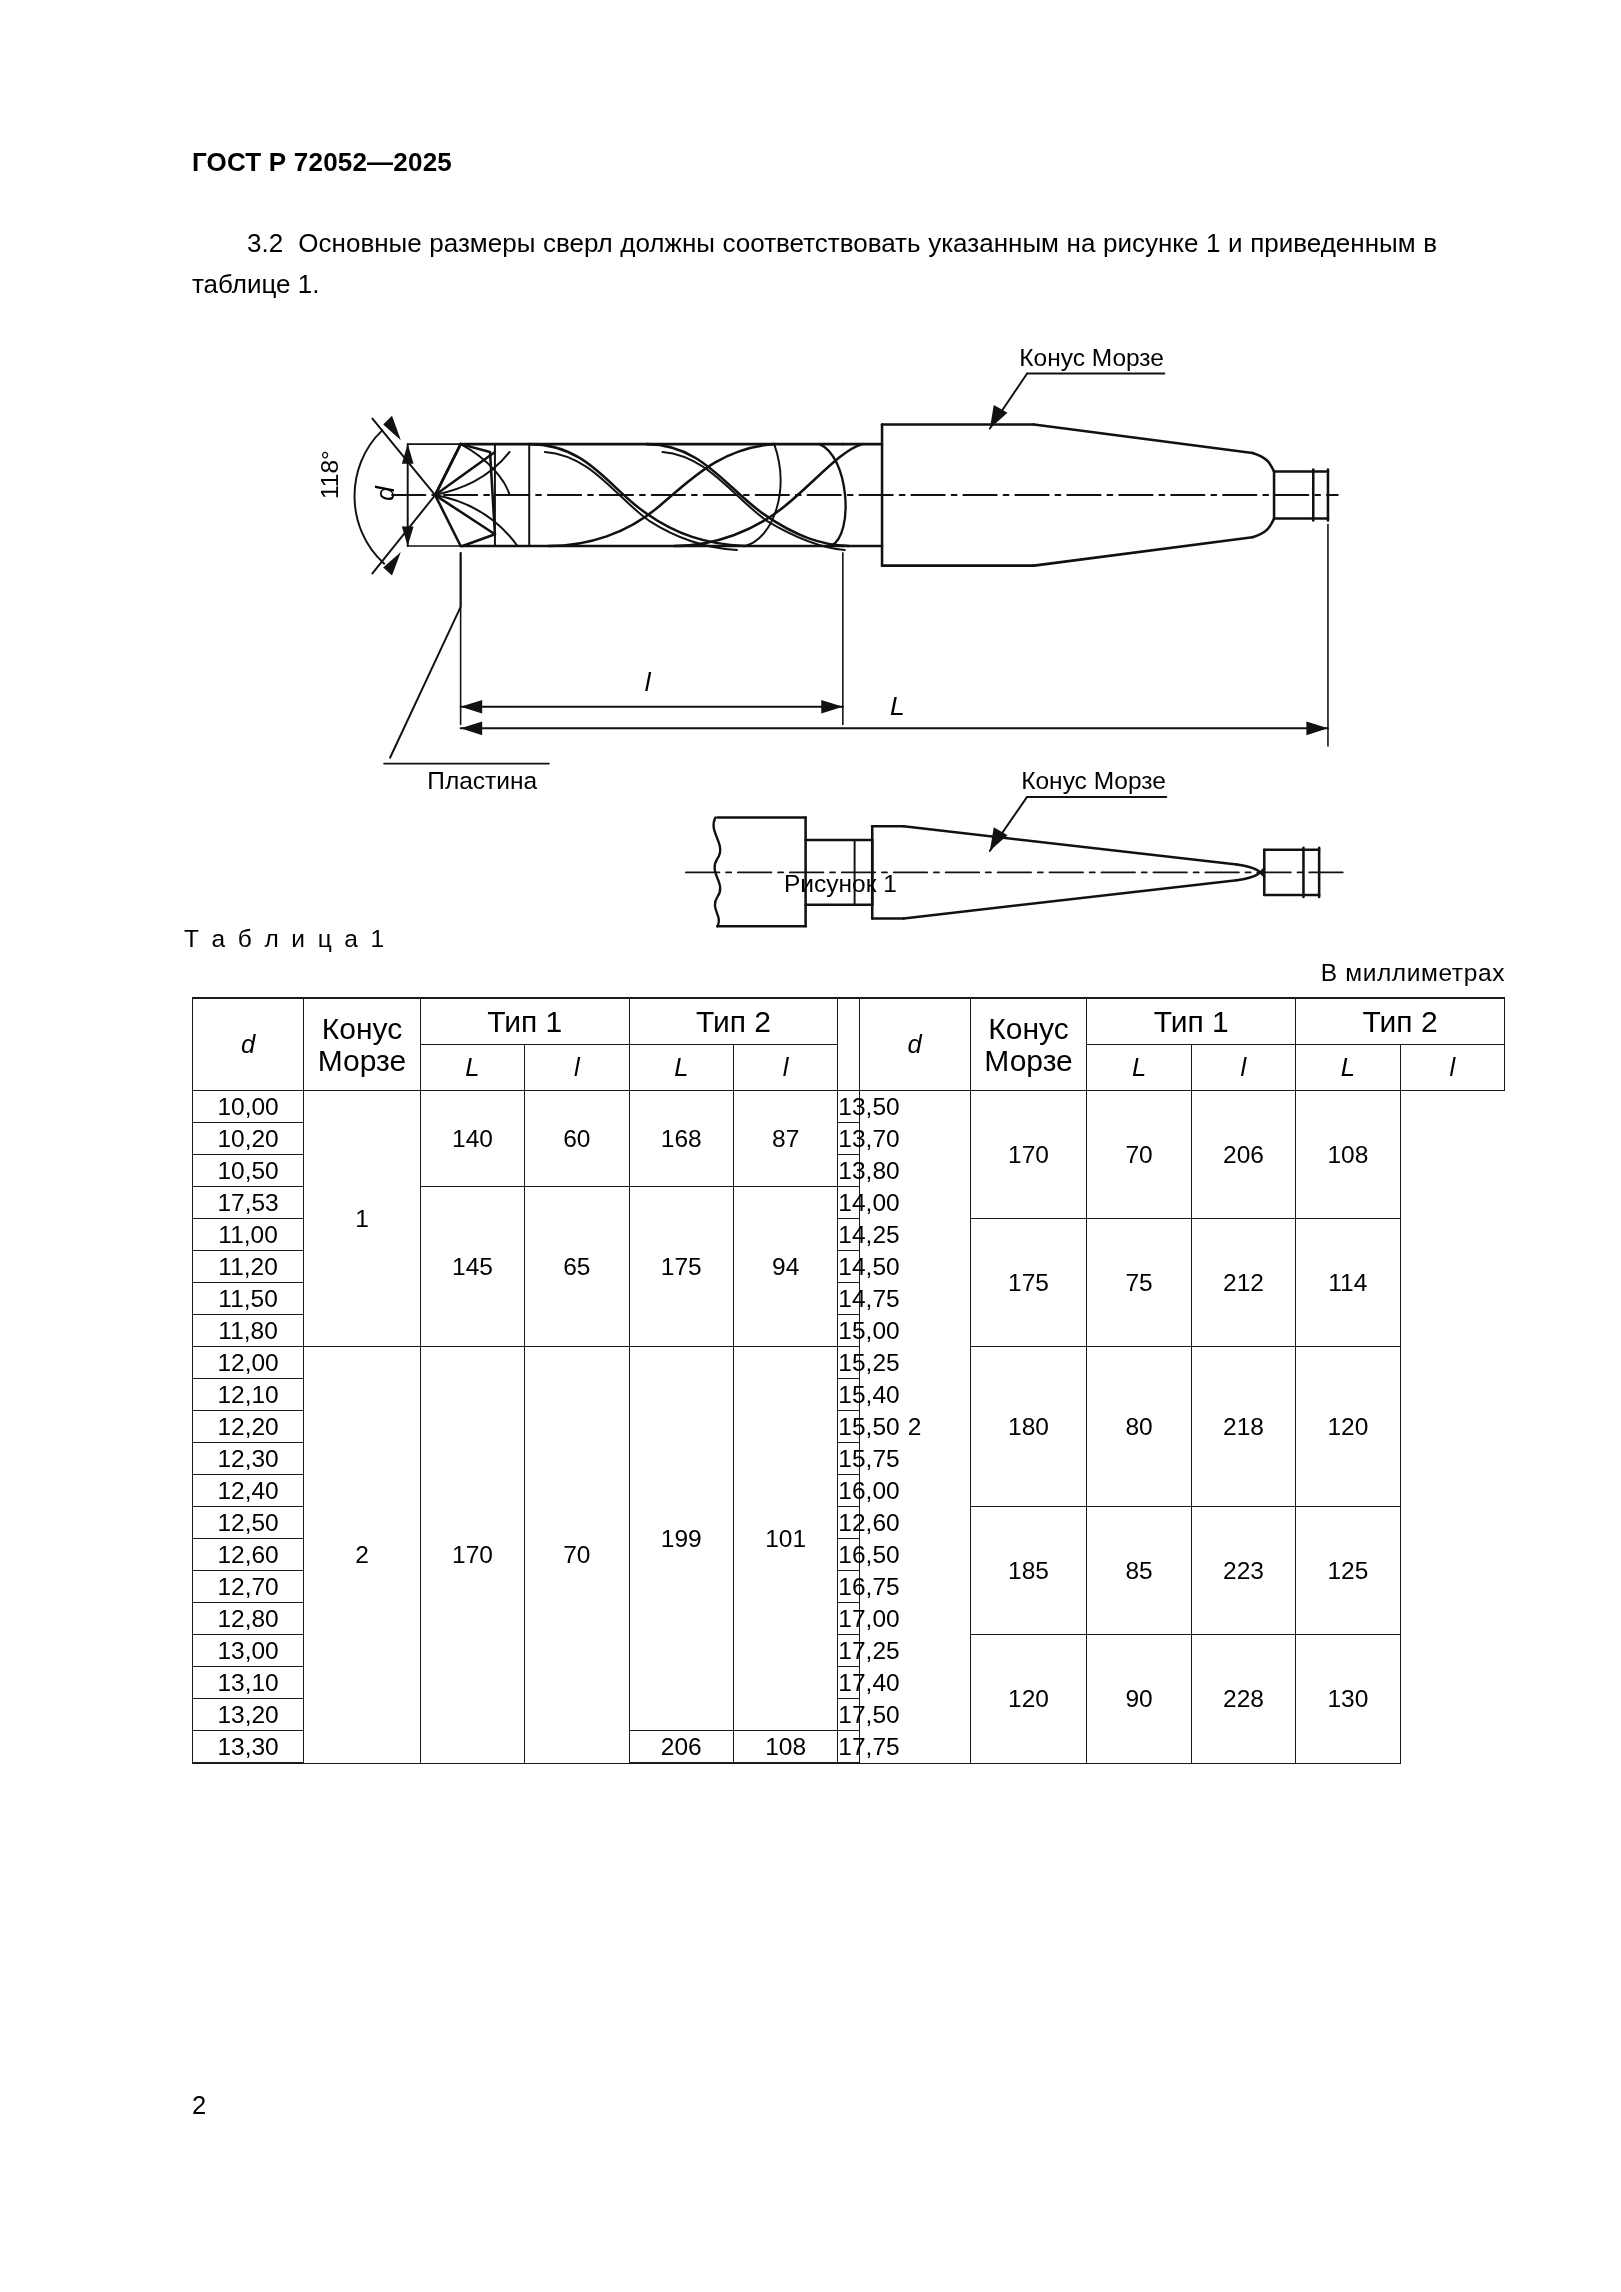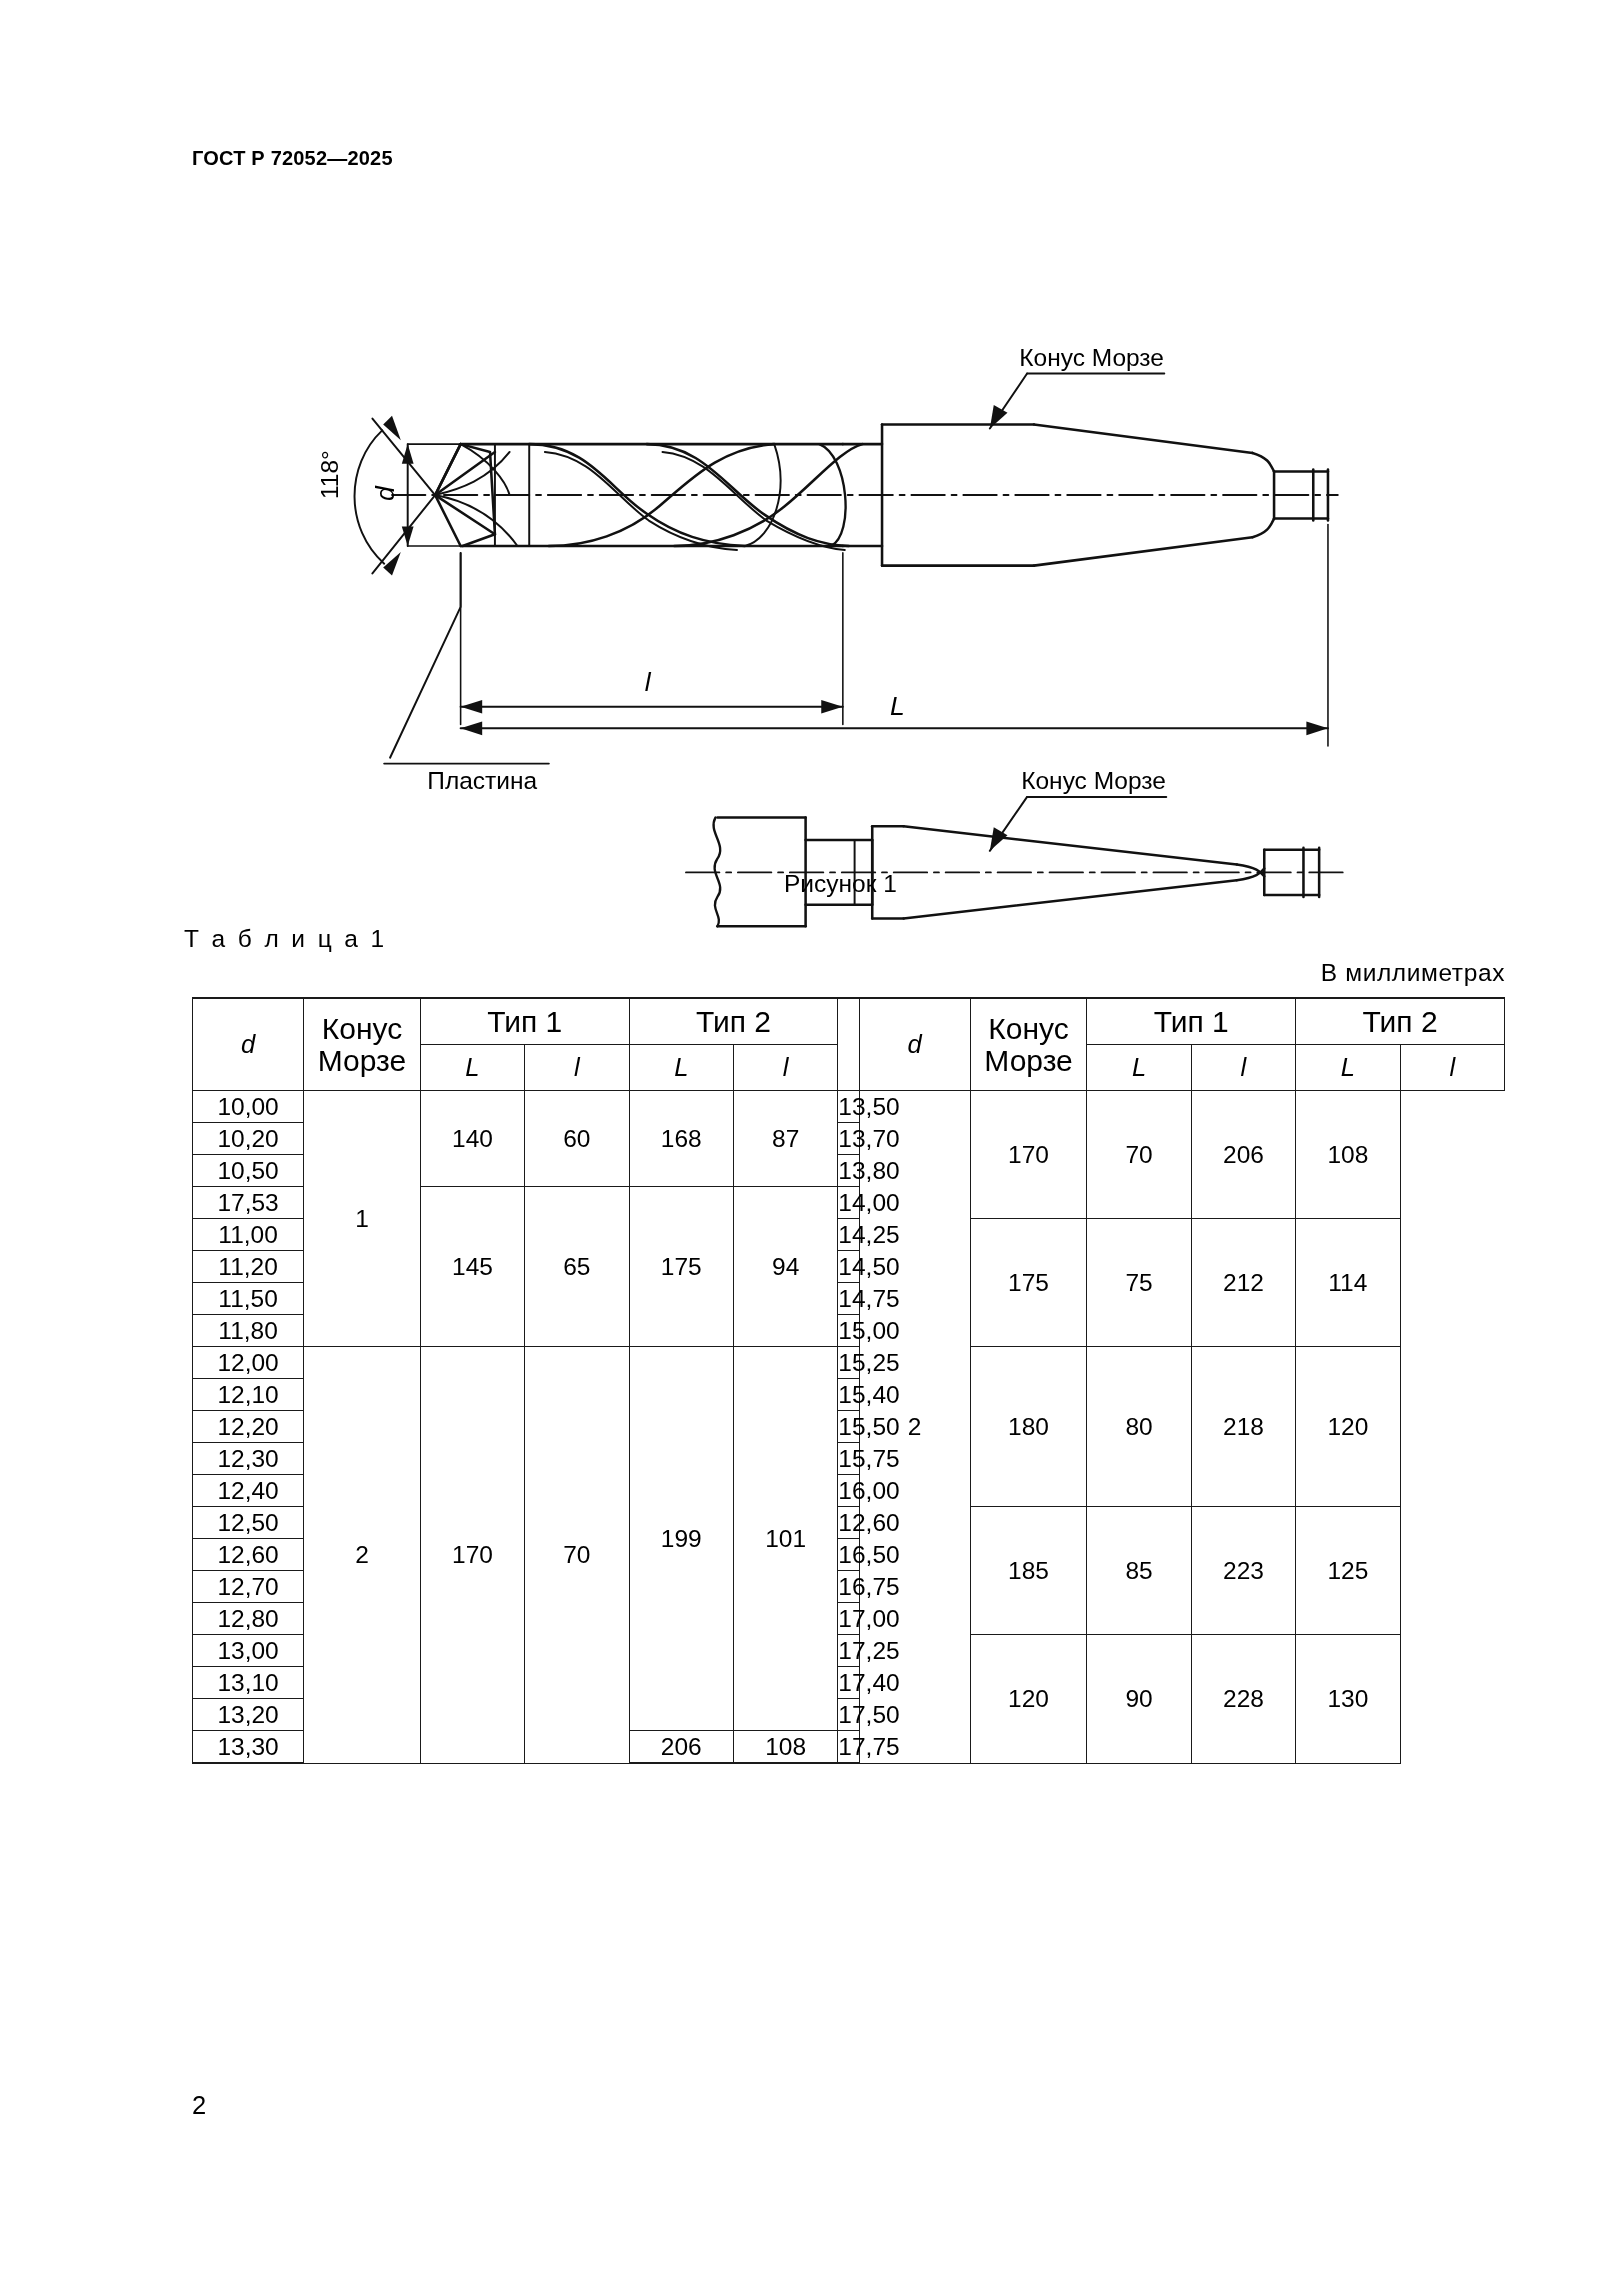--- a/index.html
+++ b/index.html
@@ -19,21 +19,21 @@
   .page {
     position: absolute;
     inset: 0;
   }
 
   
   .doc-header {
     position: absolute;
     left: 192px;
     top: 147px;
-    font-size: 20px;
+    font-size: 26px;
     font-weight: bold;
     letter-spacing: 0.2px;
   }
 
   
   .body-par {
     position: absolute;
     left: 192px;
     top: 223px;
     width: 1245px;
@@ -124,20 +124,23 @@
     font-size: 25.5px;
   }
 </style>
 </head>
 <body>
 
 <div class="page">
 
   <div class="doc-header">ГОСТ Р 72052—2025</div>
 
+  <div class="body-par">
+    <span class="indent"></span><span>3.2</span>&nbsp;&nbsp;<span>Основные размеры сверл должны соответствовать указанным на рисунке 1 и приведенным в таблице 1.</span>
+  </div>
 
   <div class="figure">
     <svg class="fig-svg" width="1621" height="608" viewBox="0 0 1654 620">
       <g fill="none" stroke="#111111" stroke-width="2.6" stroke-linecap="round" stroke-linejoin="round">
 
         <line x1="400" y1="156" x2="1365" y2="156" stroke-width="2" stroke-dasharray="34,7,5,7"></line>
 
         <line x1="470" y1="104" x2="860" y2="104"></line>
         <line x1="470" y1="208" x2="860" y2="208"></line>
 

